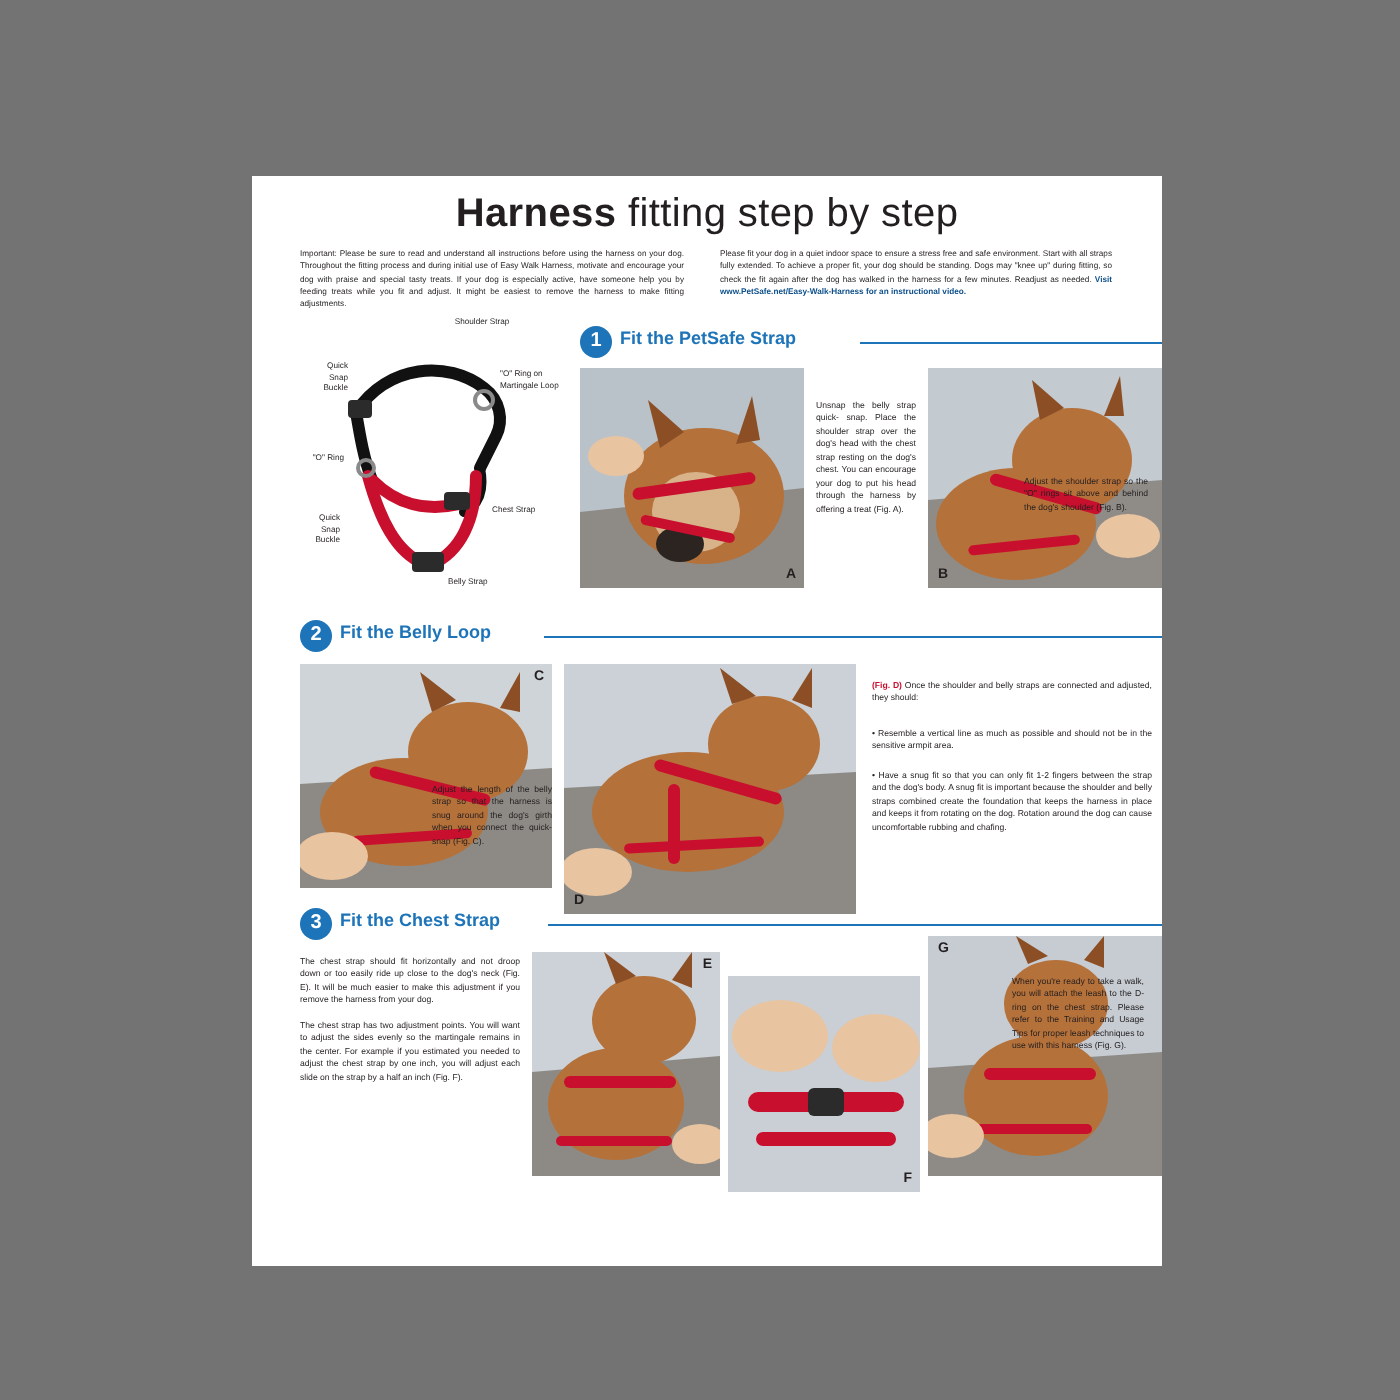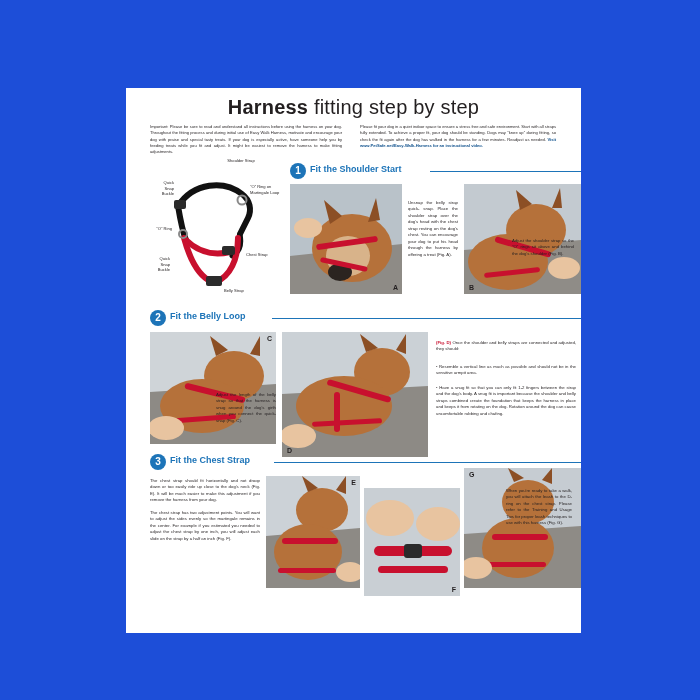--- a/index.html
+++ b/index.html
@@ -11,21 +11,21 @@
     width: 700px;
     height: 700px;
     font-family: "Liberation Sans", sans-serif;
     overflow: hidden;
     position: relative;
   }
   #page {
     position: absolute;
     left: 0; top: 0;
     width: 700px; height: 700px;
-    background: #1d4ed8;
+    background: #737373;
   }
   .sheet {
     position: absolute;
     left: 126px;
     top: 88px;
     width: 455px;
     height: 545px;
     background: #ffffff;
   }
 
@@ -132,21 +132,21 @@
     </div>
 
     <div class="intro left">Important: Please be sure to read and understand all instructions before using the harness on your dog. Throughout the fitting process and during initial use of Easy Walk Harness, motivate and encourage your dog with praise and special tasty treats. If your dog is especially active, have someone help you by feeding treats while you fit and adjust. It might be easiest to remove the harness to make fitting adjustments.</div>
     <div class="intro right">
       <span>Please fit your dog in a quiet indoor space to ensure a stress free and safe environment. Start with all straps fully extended. To achieve a proper fit, your dog should be standing. Dogs may "knee up" during fitting, so check the fit again after the dog has walked in the harness for a few minutes. Readjust as needed.</span>
       <span class="blue">Visit www.PetSafe.net/Easy-Walk-Harness for an instructional video.</span>
     </div>
 
     <div class="sect" style="left:164px; top:75px; width:291px;">
       <div class="num">1</div>
-      <div class="lbl">Fit the Shoulder Start</div>
+      <div class="lbl">Fit the PetSafe Strap</div>
       <div class="rule" style="left:140px; width:151px;"></div>
     </div>
 
     <div style="position:absolute; left:24px; top:72px; width:132px; height:150px;">
       <svg width="132" height="150" viewBox="0 0 132 150">
         <path d="M28 46 C44 22, 74 20, 92 34 C100 40, 102 50, 98 58 L90 74" fill="none" stroke="#111" stroke-width="6" stroke-linecap="round"></path>
         <path d="M28 46 C30 58, 32 70, 36 80" fill="none" stroke="#111" stroke-width="6" stroke-linecap="round"></path>
         <path d="M36 80 C48 92, 62 96, 80 92" fill="none" stroke="#c8102e" stroke-width="6" stroke-linecap="round"></path>
         <path d="M90 74 C92 84, 90 92, 82 96" fill="none" stroke="#111" stroke-width="5" stroke-linecap="round"></path>
         <path d="M34 78 C40 100, 48 116, 62 122" fill="none" stroke="#c8102e" stroke-width="6" stroke-linecap="round"></path>

